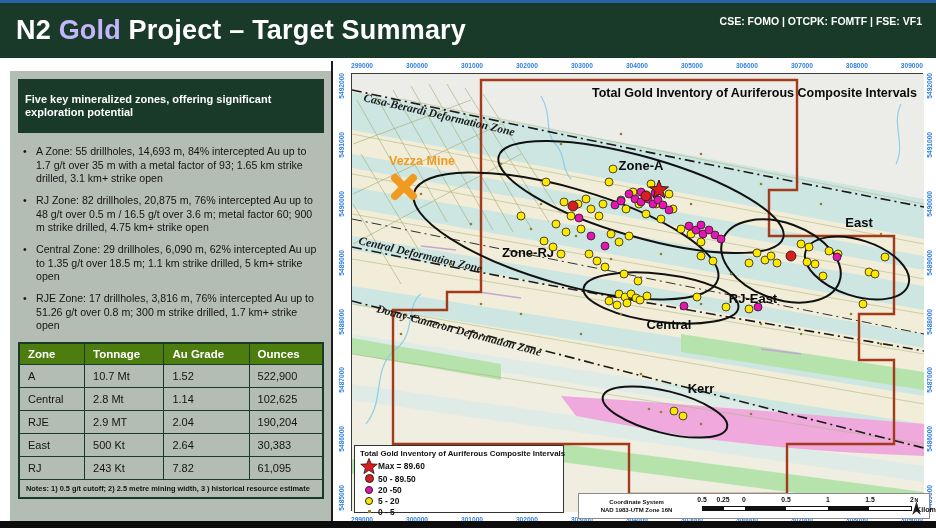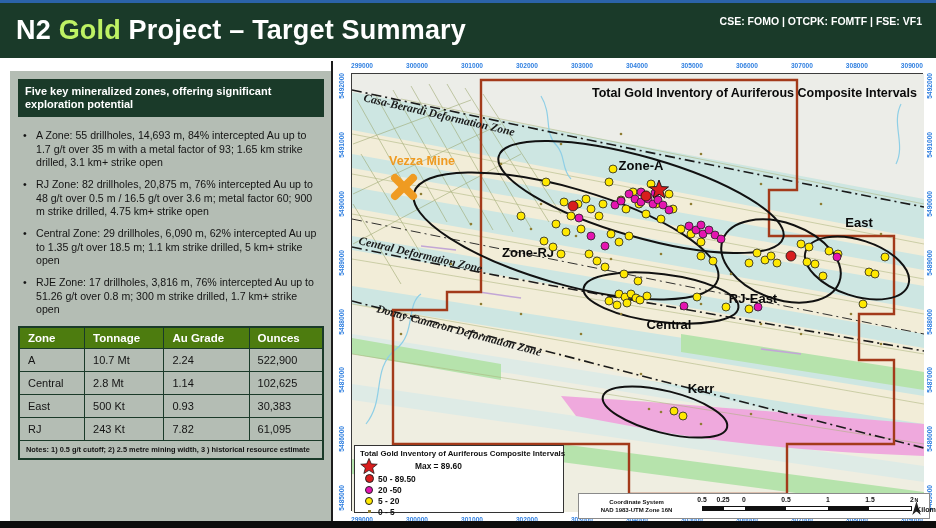--- a/index.html
+++ b/index.html
@@ -3,27 +3,27 @@
 <meta charset="utf-8">
 <style>
   html,body{margin:0;padding:0;background:#222;}
   *{box-sizing:border-box;}
   .slide{position:relative;width:936px;height:528px;background:#fff;overflow:hidden;
          font-family:"Liberation Sans",sans-serif;border-top:3px solid #2b63a8;}
   
   .header{position:absolute;left:0;top:0;width:100%;height:55px;background:#1a3a29;
           display:flex;align-items:center;justify-content:space-between;padding:0 14px 0 16px;}
   .title{font-size:27px;font-weight:bold;color:#fff;letter-spacing:.2px;}
-  .title .gold{color:#bef264;}
+  .title .gold{color:#c4b5fd;}
   .tickers{font-size:10.5px;font-weight:bold;color:#fff;align-self:flex-start;margin-top:12px;}
   .bottom-bar{position:absolute;left:0;bottom:0;width:100%;height:7px;background:#0d0d0d;}
   .v-sep{position:absolute;left:331px;top:58px;bottom:7px;width:2px;background:#1c1c1c;}
   
   .left-panel{position:absolute;left:10px;top:68px;width:322px;height:450px;background:#b4bdb4;padding:8px;}
-  .headline{background:#1a3a29;color:#fff;font-size:11px;font-weight:bold;padding:6px 7px;line-height:1.2;}
+  .headline{background:#1a3a29;color:#fff;font-size:11px;font-weight:bold;padding:14px 7px;line-height:1.2;}
   .bullets{list-style:none;margin:12px 2px 0 2px;padding:0;}
   .bullets li{position:relative;padding-left:16px;font-size:10.6px;line-height:1.26;color:#141414;margin-bottom:9px;}
   .bullets li::before{content:"•";position:absolute;left:3px;top:0;}
   .zone-table{width:100%;border-collapse:collapse;border:2px solid #1a3a29;margin-top:2px;}
   .zone-table th{background:#4d7c0f;color:#fff;font-size:11.5px;font-weight:bold;text-align:left;
                  padding:4px 8px;border:1.5px solid #1a3a29;}
   .zone-table td{font-size:11px;color:#141414;padding:5px 8px;border:1.5px solid #1a3a29;background:#b4bdb4;}
   .zone-table .notes-cell{font-size:7.4px;font-weight:bold;padding:4px 6px;}
   
   .map-panel{position:absolute;left:334px;top:58px;width:602px;height:463px;background:#fff;}
@@ -34,21 +34,21 @@
         justify-content:space-between;align-items:center;}
   .ycol.left{left:2px;} .ycol.right{right:1px;}
   .ycol span{font-size:6.6px;font-weight:bold;color:#2f7fe0;writing-mode:vertical-rl;transform:rotate(180deg);}
   .map-frame{position:absolute;left:17px;top:12px;width:572px;height:438px;border:1px solid #3c3c3c;background:#f2edd8;}
   .map-frame svg{display:block;width:572px;height:438px;}
   
   .legend{position:absolute;left:20px;top:384px;width:210px;height:68px;background:#fff;
           border:1px solid #333;z-index:6;padding:3px 5px 2px 5px;}
   .legend-title{font-size:7.9px;font-weight:bold;color:#111;white-space:nowrap;}
   .legend-row{display:flex;align-items:center;height:11px;}
-  .legend-row.star-row{height:15px;gap:37px;}
+  .legend-row.star-row{height:15px;}
   .lg-sym{width:18px;display:flex;justify-content:center;align-items:center;}
   .lg-label{font-size:8.4px;font-weight:bold;color:#111;}
   .dot{border-radius:50%;border:1px solid #222;display:inline-block;}
   .dot.red{width:9px;height:9px;background:#d81e1e;}
   .dot.magenta{width:8px;height:8px;background:#e415b0;}
   .dot.yellow{width:8px;height:8px;background:#ffe800;}
   .sq-small{width:3px;height:3px;background:#8f7d33;display:inline-block;}
   
   .scalebox{position:absolute;left:244px;top:432px;width:352px;height:26px;background:#fff;
             border:1px solid #8a8a8a;z-index:6;display:flex;align-items:center;padding:0 6px;}
@@ -87,33 +87,39 @@
             <th>Zone</th>
             <th>Tonnage</th>
             <th>Au Grade</th>
             <th>Ounces</th>
           </tr>
         </thead>
       <tbody id="table-body">
           <tr>
             <td>A</td>
             <td>10.7 Mt</td>
-            <td>2.24</td>
+            <td>1.52</td>
             <td>522,900</td>
           </tr>
           <tr>
             <td>Central</td>
             <td>2.8 Mt</td>
             <td>1.14</td>
             <td>102,625</td>
           </tr>
           <tr>
+            <td>RJE</td>
+            <td>2.9 MT</td>
+            <td>2.04</td>
+            <td>190,204</td>
+          </tr>
+          <tr>
             <td>East</td>
             <td>500 Kt</td>
-            <td>0.93</td>
+            <td>2.64</td>
             <td>30,383</td>
           </tr>
           <tr>
             <td>RJ</td>
             <td>243 Kt</td>
             <td>7.82</td>
             <td>61,095</td>
           </tr>
         </tbody>
       <tfoot>

